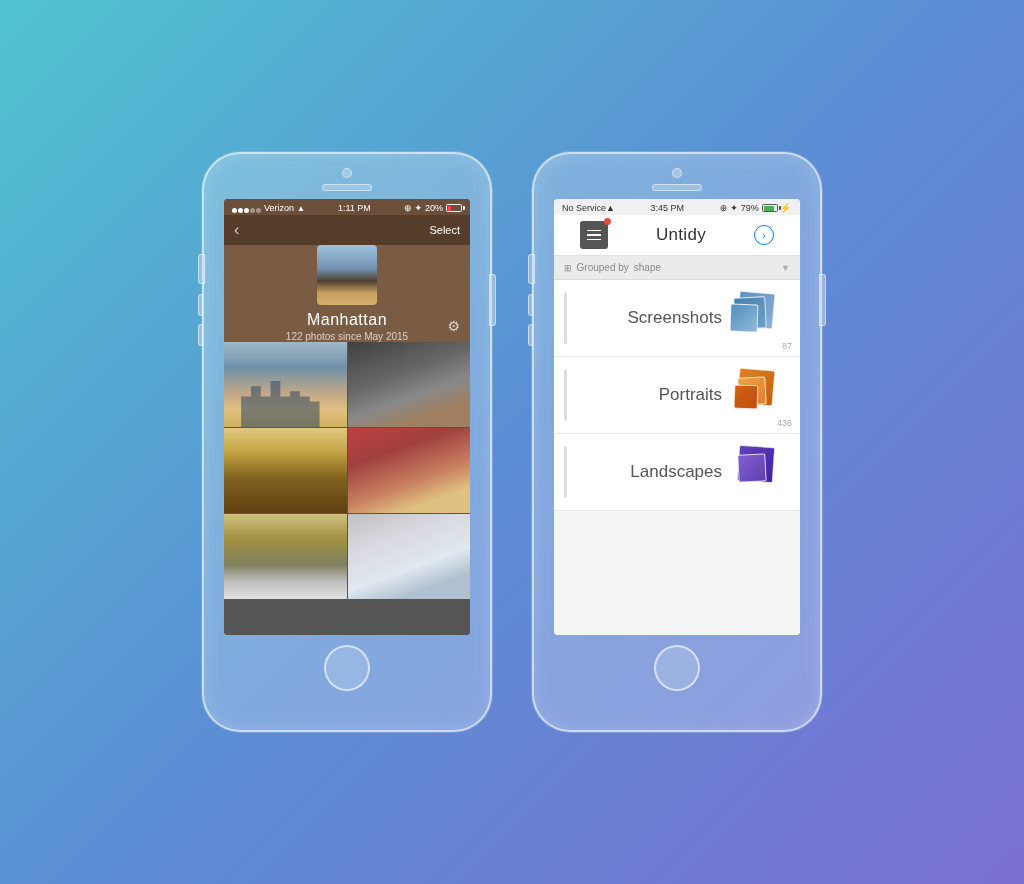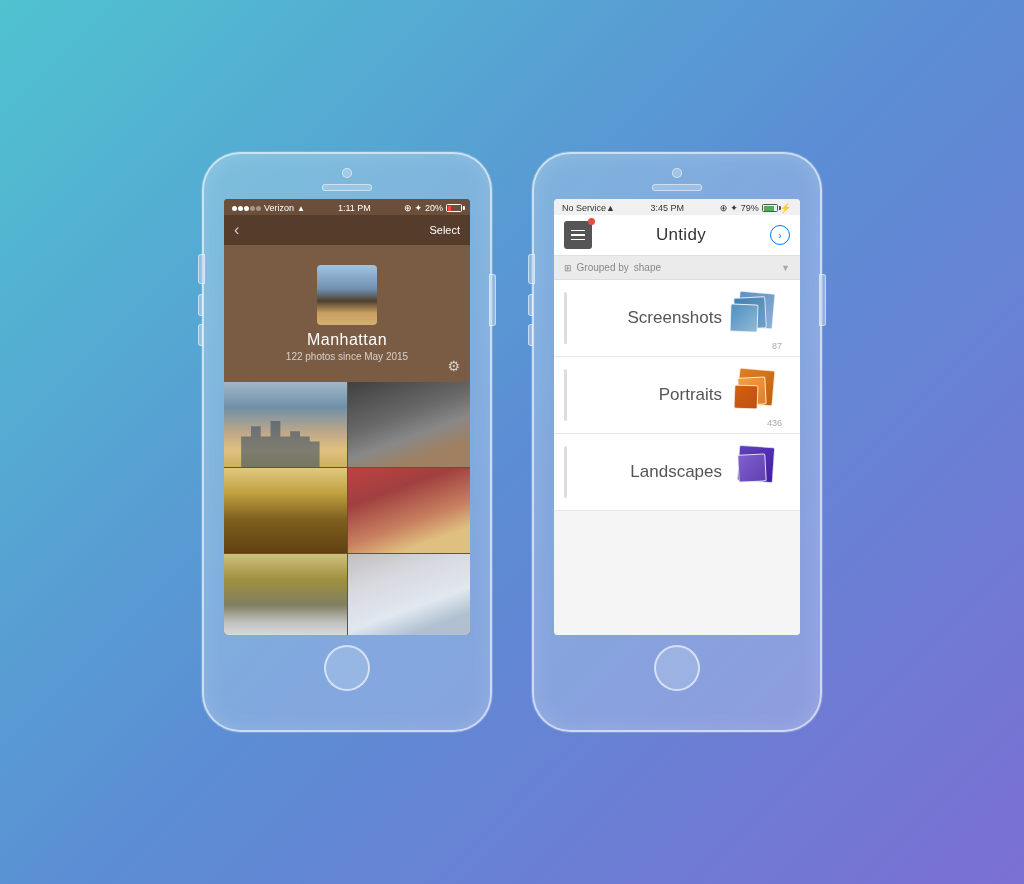--- a/index.html
+++ b/index.html
@@ -116,21 +116,21 @@
     .left-status-bar {
       background: #6b4f3a;
       color: #fff;
       font-size: 9px;
       padding: 4px 8px 2px;
       display: flex;
       justify-content: space-between;
       align-items: center;
     }
 
-    .left-status-left { display: flex; align-items: center; gap: 3px; }
+    .left-status-left { display: flex; align-items: flex-end; gap: 3px; }
     .left-status-right { display: flex; align-items: center; gap: 3px; }
 
     .signal-dots { display: flex; gap: 1px; }
     .signal-dot { width: 5px; height: 5px; border-radius: 50%; }
     .signal-dot.filled { background: #fff; }
     .signal-dot.empty { background: rgba(255,255,255,0.4); }
 
     .wifi-icon { font-size: 8px; }
     .battery-icon {
       width: 16px; height: 8px;
@@ -164,21 +164,21 @@
       display: flex;
       justify-content: space-between;
       align-items: center;
       font-size: 11px;
     }
 
     .left-nav-back { font-size: 16px; color: #ccc; }
 
     .left-header {
       background: #7a5c44;
-      padding: 20px;
+      padding: 0;
       display: flex;
       flex-direction: column;
       align-items: center;
       position: relative;
     }
 
     .manhattan-thumb {
       width: 60px;
       height: 60px;
       border-radius: 4px;
@@ -300,21 +300,21 @@
     }
     .battery-green-fill {
       height: 5px;
       background: #4caf50;
       margin: 0 1px;
       width: 75%;
     }
 
     .right-nav {
       background: #fff;
-      padding: 6px 10px;
+      padding: 6px 26px;
       display: flex;
       align-items: center;
       gap: 8px;
       border-bottom: 1px solid #e0e0e0;
     }
 
     .hamburger-btn {
       width: 28px;
       height: 28px;
       background: #555;
@@ -421,21 +421,21 @@
     .category-name {
       font-size: 17px;
       font-weight: 300;
       color: #555;
       flex: 1;
     }
 
     .category-count {
       position: absolute;
       bottom: 5px;
-      right: 18px;
+      right: 8px;
       font-size: 9px;
       color: #aaa;
     }
 
     .category-thumb {
       width: 60px;
       height: 52px;
       position: relative;
       margin-right: 8px;
       flex-shrink: 0;

